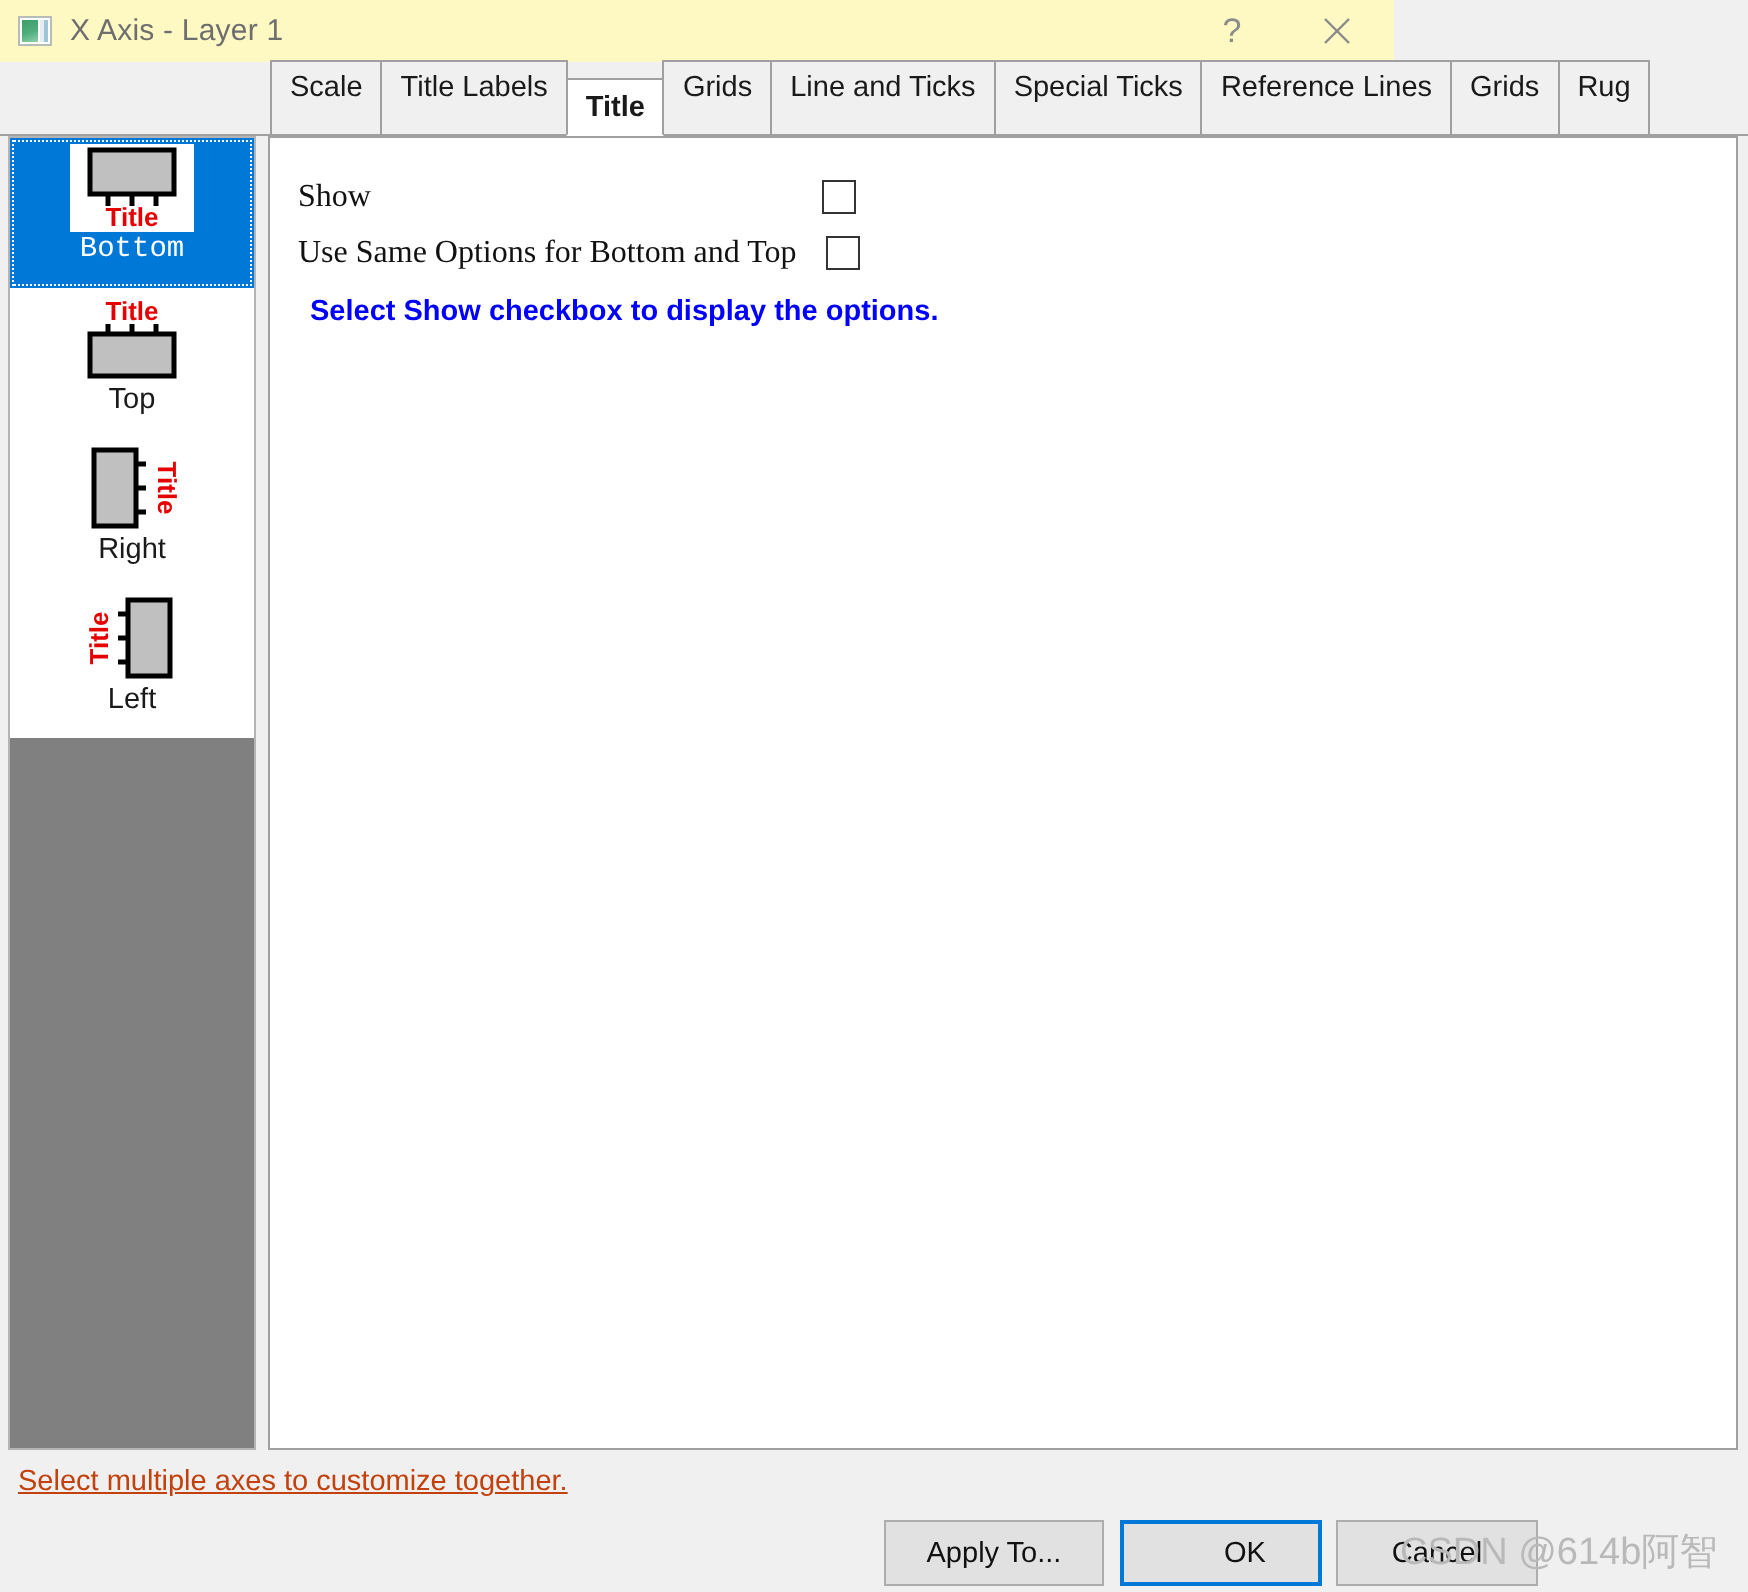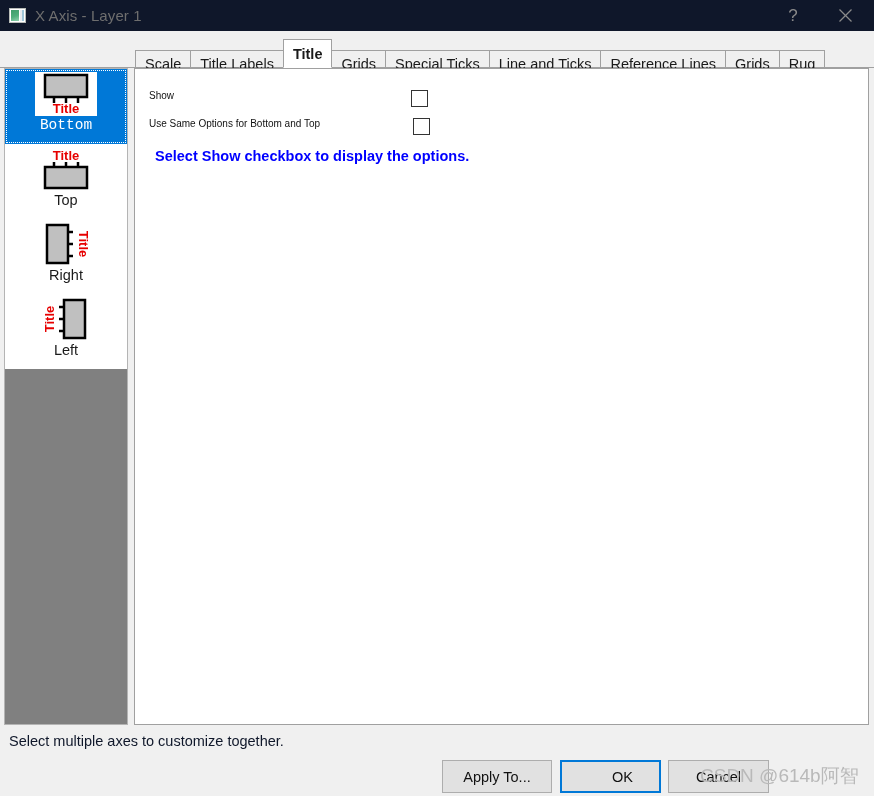--- a/index.html
+++ b/index.html
@@ -15,22 +15,22 @@
     color: #000;
     overflow: hidden;
     position: relative;
     -webkit-font-smoothing: antialiased;
   }
 
   
   #titlebar {
     position: absolute;
     left: 0; top: 0;
-    width: 874px; height: 31px;
-    background: #0f172a;
+    width: 697px; height: 31px;
+    background: #fef9c3;
     display: flex;
     align-items: center;
   }
   #title-icon {
     width: 17px; height: 15px;
     margin-left: 9px;
     border: 1px solid #b8bcb8;
     background: #ffffff;
     box-sizing: border-box;
     display: flex;
@@ -76,21 +76,21 @@
     border-bottom: 1px solid #a0a0a0;
     box-sizing: border-box;
   }
   #tabs {
     position: absolute;
     left: 135px; bottom: -1px;
     display: flex;
     align-items: flex-end;
   }
   .tab {
-    height: 18px;
+    height: 38px;
     line-height: 27px;
     padding: 0 9px;
     background: #f0f0f0;
     border: 1px solid #a0a0a0;
     border-bottom: 1px solid #a0a0a0;
     margin-right: -1px;
     box-sizing: border-box;
     font-size: 14.5px;
     color: #1a1a1a;
     white-space: nowrap;
@@ -163,43 +163,45 @@
     background: #ffffff;
     border: 1px solid #a0a0a0;
     box-sizing: border-box;
   }
   .opt-row {
     position: absolute;
     display: flex;
     align-items: center;
   }
   .opt-label {
-    font-size: 10px;
+    font-size: 16px;
     color: #111;
+    font-family: Liberation Serif, serif;
   }
   .checkbox {
     width: 17px; height: 17px;
     border: 1px solid #333333;
     background: #ffffff;
     box-sizing: border-box;
   }
   #hint-text {
     position: absolute;
     left: 20px; top: 79px;
     color: #0000ff;
     font-weight: bold;
     font-size: 14.5px;
   }
 
   
   #statusbar {
     position: absolute;
     left: 9px; top: 733px;
     font-size: 14.5px;
-    color: #0f172a;
+    color: #c2410c;
+    text-decoration: underline;
   }
 
   
   .dlg-btn {
     position: absolute;
     top: 760px;
     height: 33px;
     background: #e1e1e1;
     border: 1px solid #adadad;
     box-sizing: border-box;
@@ -242,22 +244,22 @@
     </svg>
   </div>
 </div>
 
 <div id="tabstrip">
   <div id="tabs">
     <div class="tab">Scale</div>
     <div class="tab">Title Labels</div>
     <div class="tab active">Title</div>
     <div class="tab">Grids</div>
+    <div class="tab">Line and Ticks</div>
     <div class="tab">Special Ticks</div>
-    <div class="tab">Line and Ticks</div>
     <div class="tab">Reference Lines</div>
     <div class="tab">Grids</div>
     <div class="tab">Rug</div>
   </div>
 </div>
 
 <div id="sidebar">
   <div id="sidebar-list">
 
     <div class="axis-item selected">

